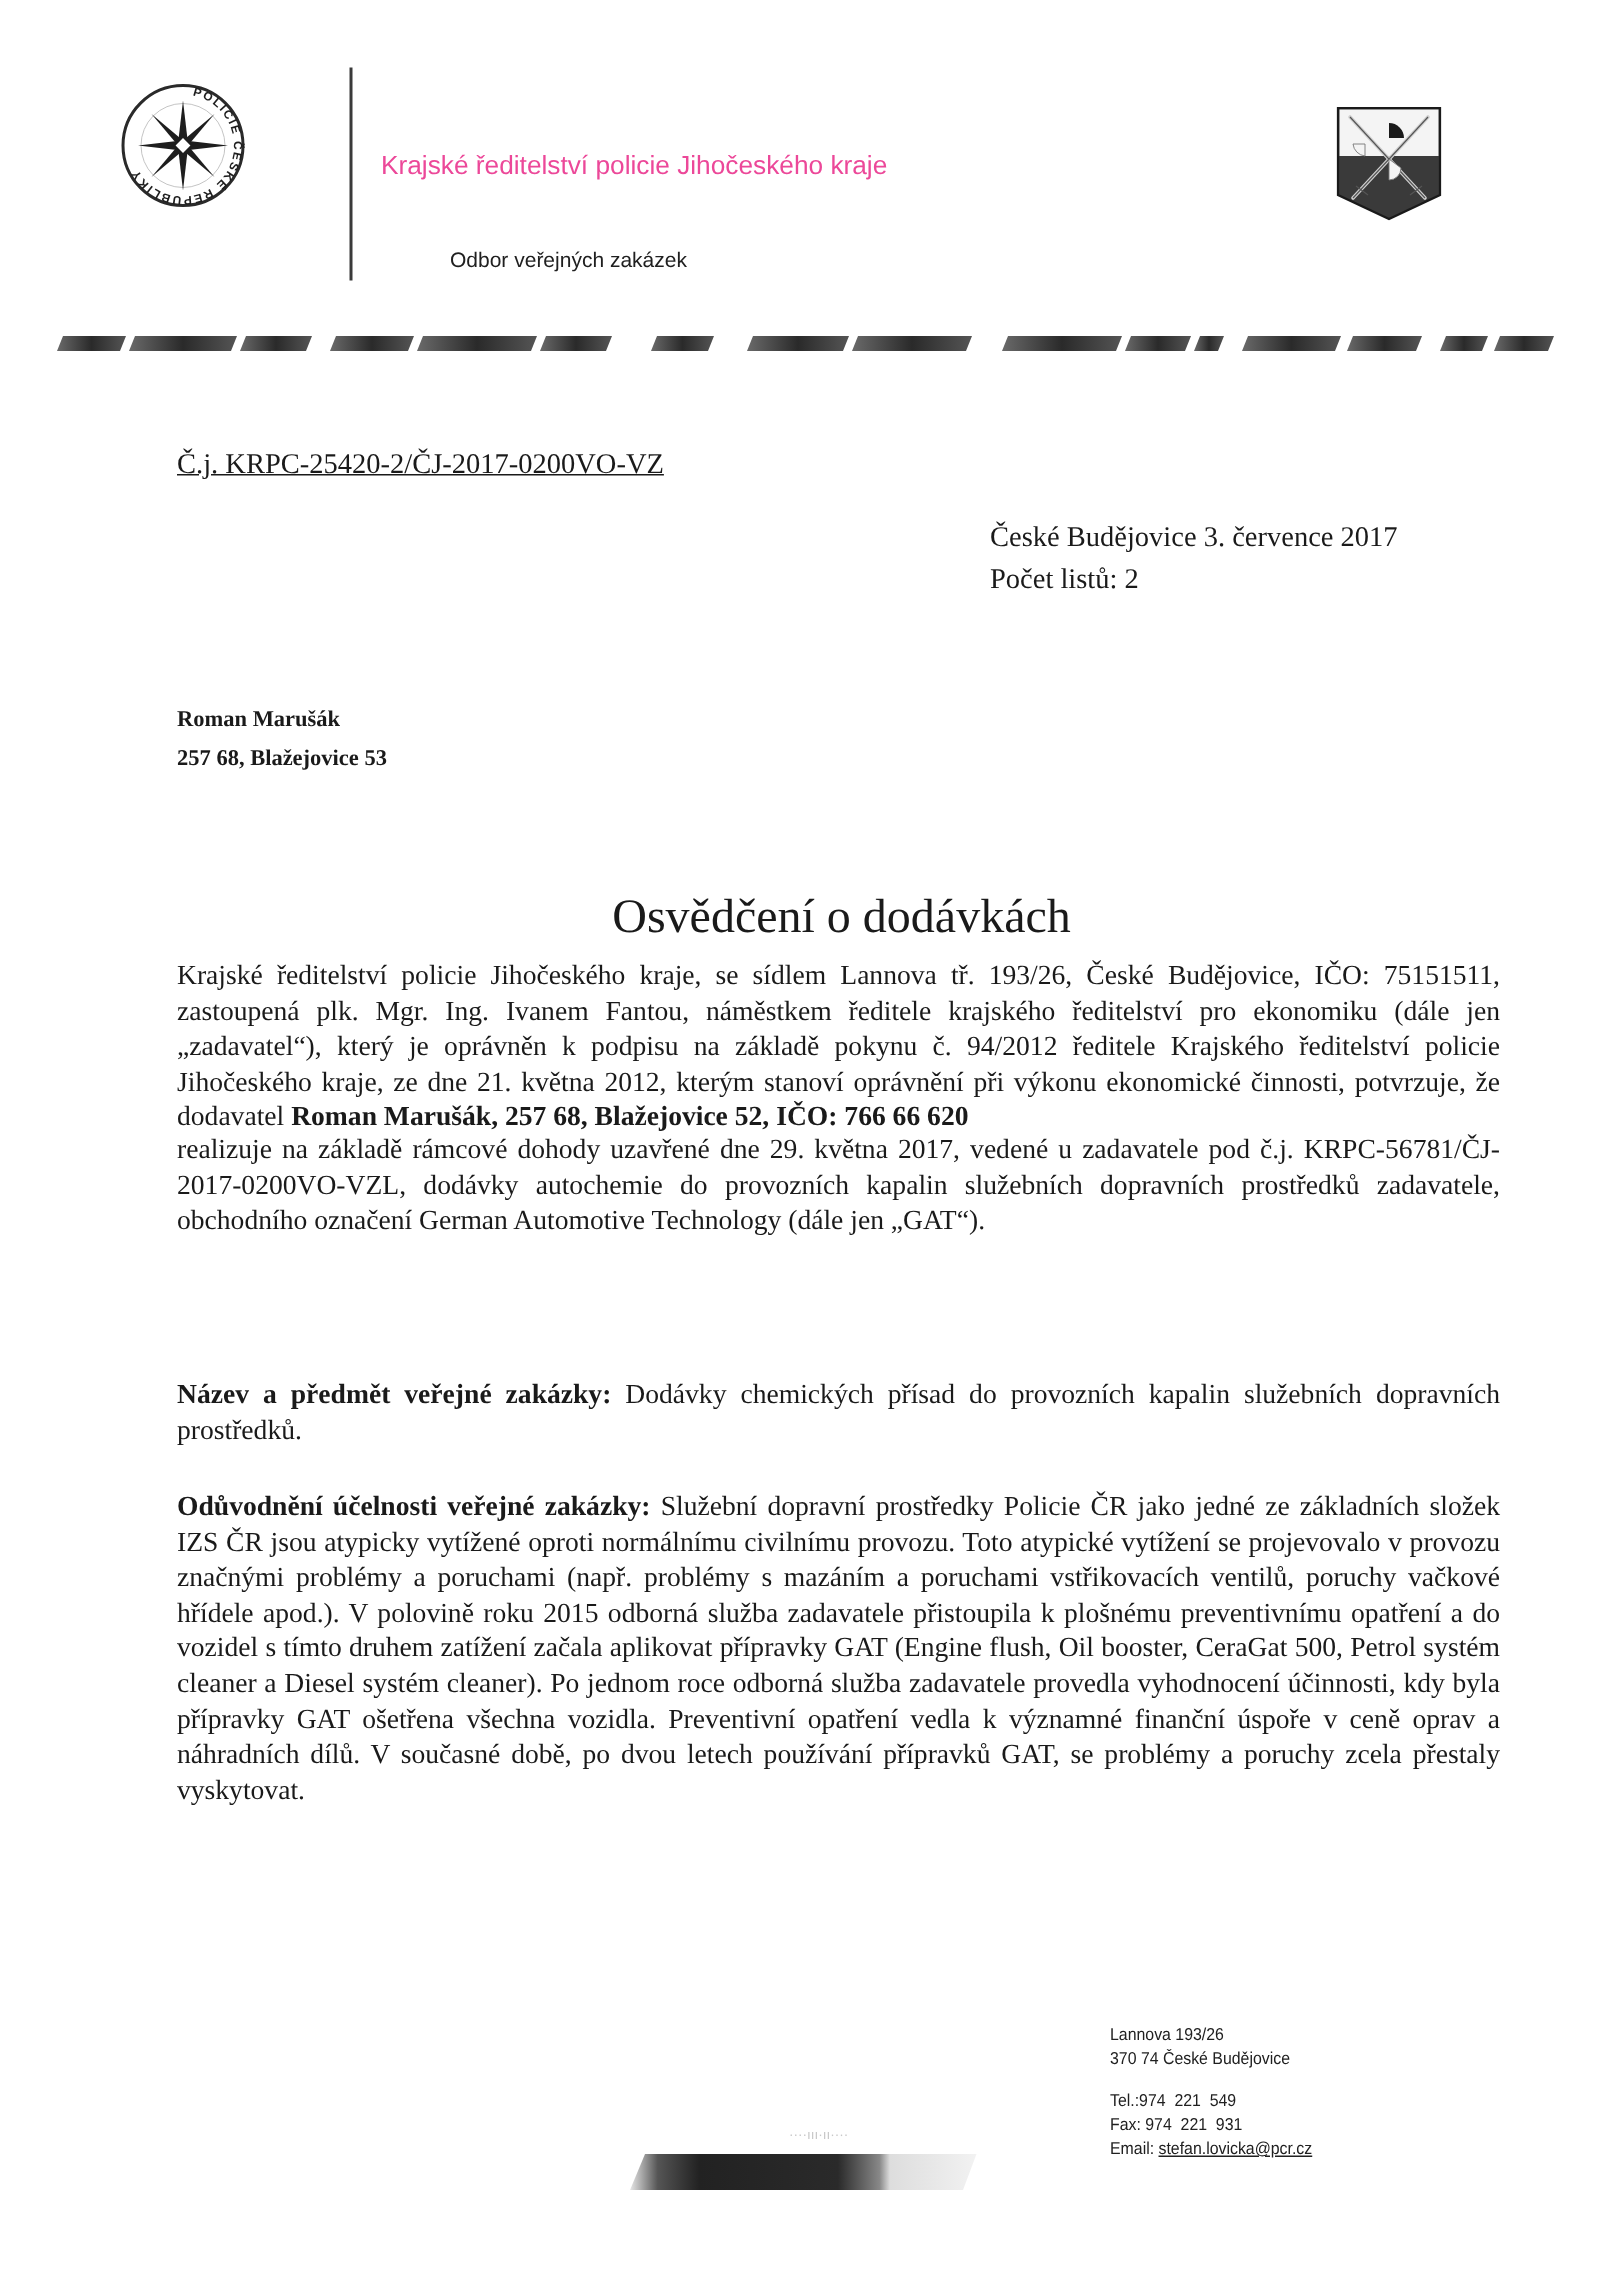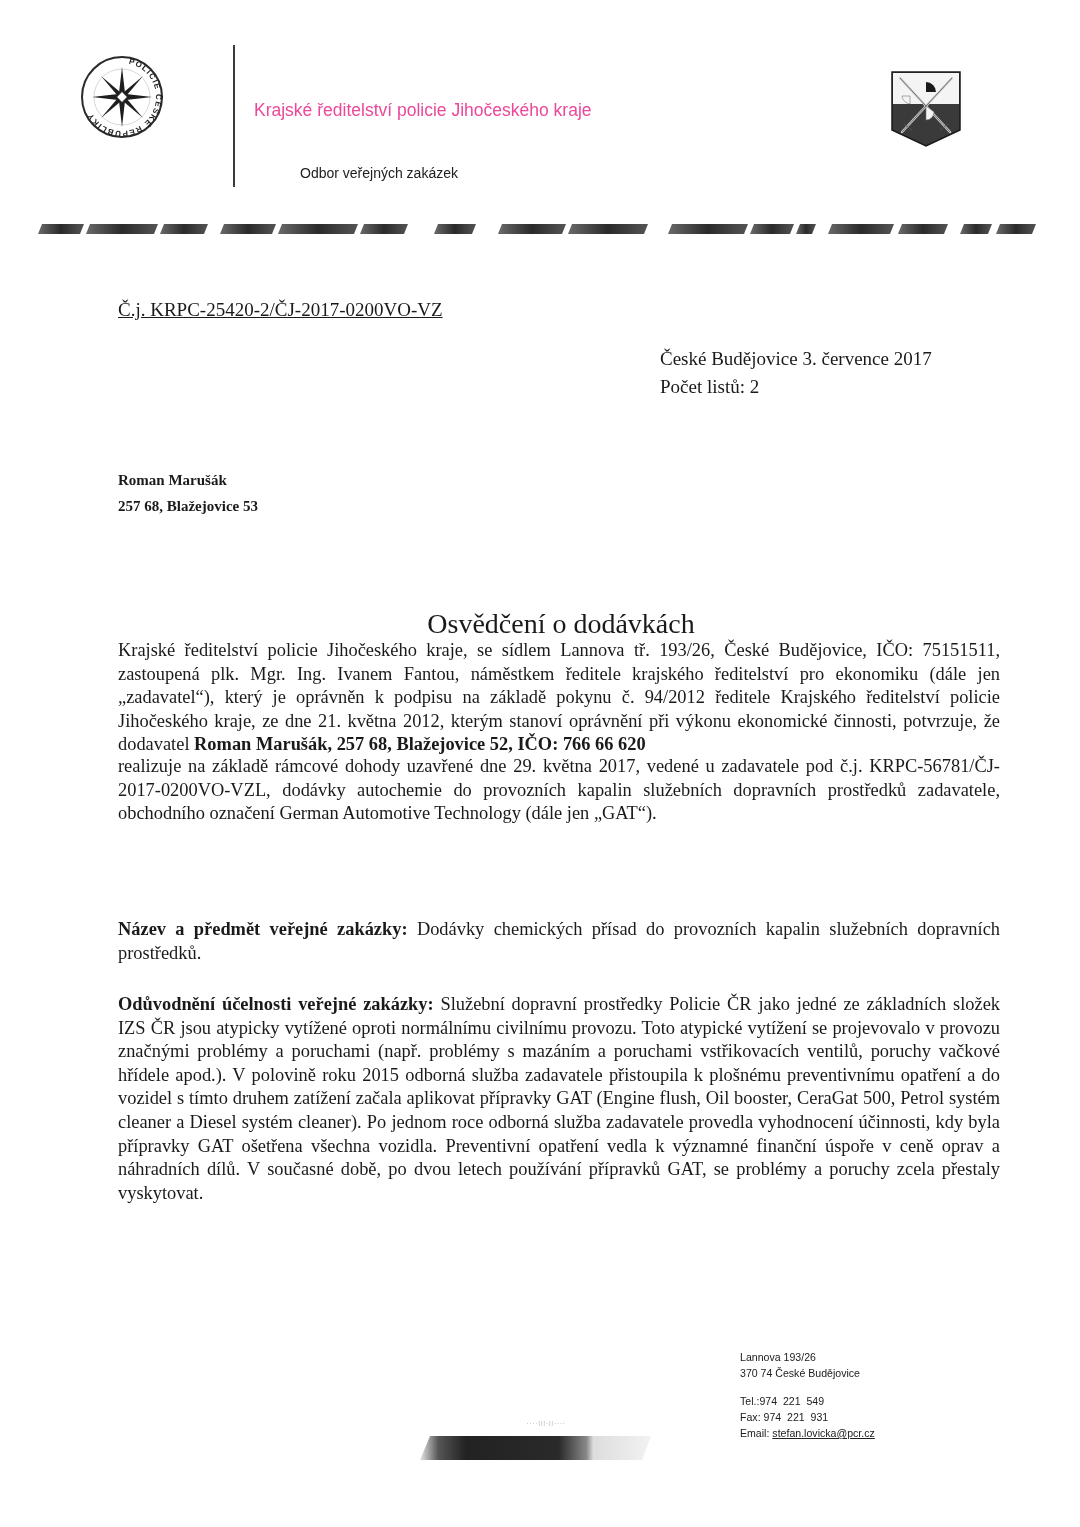--- a/index.html
+++ b/index.html
@@ -17,21 +17,21 @@
 
   .dash-band { position: absolute; left: 36px; top: 222px; width: 1004px; height: 14px; }
 
   
   .ref-number { position: absolute; left: 118px; top: 299px; font-size: 19px; text-decoration: underline; }
   .place-date { position: absolute; left: 660px; top: 312px; font-size: 19px; margin-top: 36px; }
   .sheet-count { position: absolute; left: 660px; top: 376px; font-size: 19px; }
 
   .recipient { position: absolute; left: 118px; top: 447px; font-size: 15px; font-weight: bold; line-height: 26px; margin-top: 20px; }
 
-  .doc-title { position: absolute; left: 0; width: 1080px; text-align: center; top: 608px; font-size: 28px; padding-left: 42px; box-sizing: border-box; }
+  .doc-title { position: absolute; left: 0; width: 1080px; text-align: center; top: 592px; font-size: 32px; padding-left: 42px; box-sizing: border-box; }
 
   .body-text { position: absolute; left: 118px; width: 882px; font-size: 18.4px; line-height: 23.6px; text-align: justify; }
   .p1 { top: 639px; }
   .p1b { top: 755px; }
   .p2 { top: 918px; }
   .p3 { top: 993px; }
   .body-text b { font-weight: bold; margin-top: 42px; }
   .last-line { text-align-last: left; }
 
   

